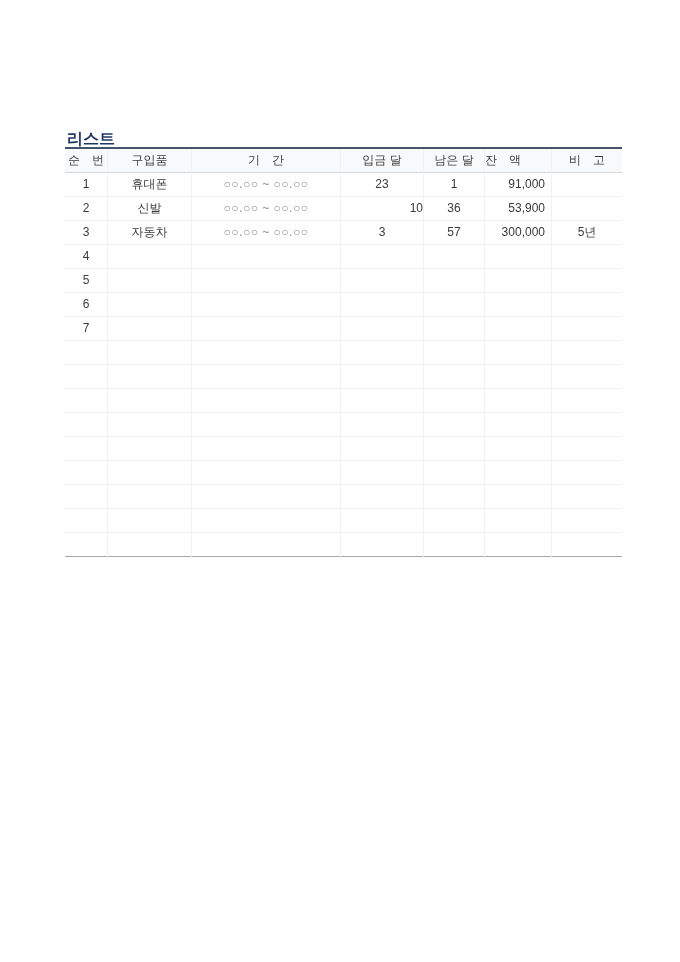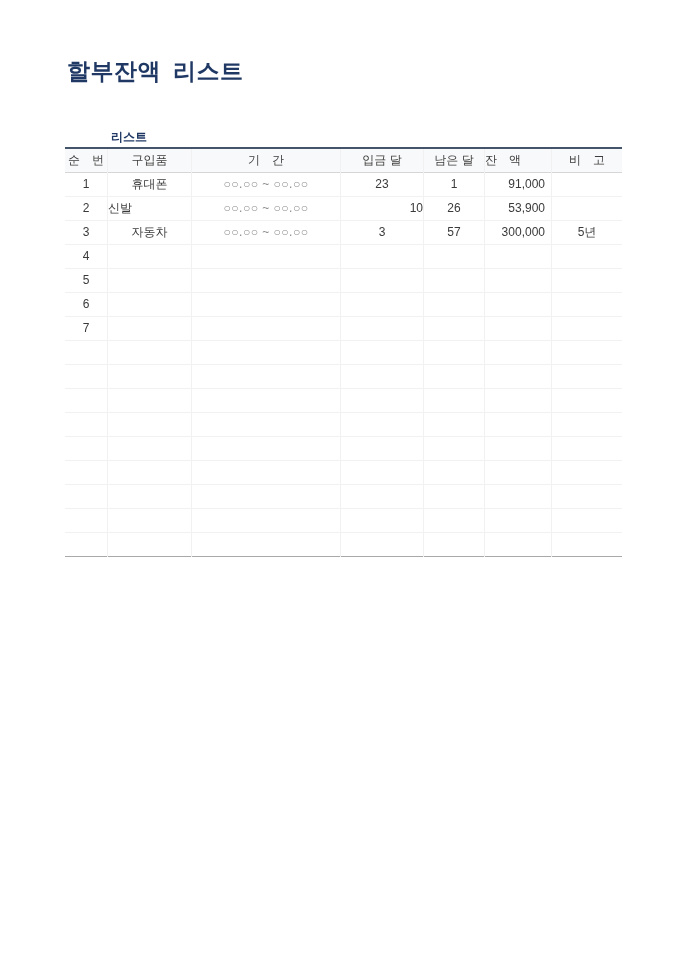--- a/index.html
+++ b/index.html
@@ -23,24 +23,23 @@
     font-size: 23px;
     line-height: 30px;
     font-weight: 700;
     color: var(--accent, #1f3864);
     letter-spacing: 0.5px;
   }
   .table-label {
     position: absolute;
     left: 67px;
     top: 129px;
-    font-size: 12px;
+    font-size: 16px;
     font-weight: 700;
     color: var(--accent, #1f3864);
-    margin-left: 44px;
   }
   table.list-table {
     position: absolute;
     left: 65px;
     top: 147px;
     width: 552px;
     border-collapse: collapse;
     table-layout: fixed;
     border-top: 2px solid var(--border-top, #44546a);
     border-bottom: 1px solid var(--border-bottom, #a9a9a9);
@@ -85,21 +84,20 @@
   table.list-table td.col-5,
   table.list-table th.col-5 {
     padding-right: 6px;
     box-sizing: border-box;
   }
 </style>
 </head>
 <body>
 
 <div class="page">
-  <h1 class="doc-title">할부잔액 리스트</h1>
 
   <div class="table-label">리스트</div>
 
   <table class="list-table">
     <thead>
       <tr id="header-row">
           <th class="col-0" style="width: 42px; text-align: center;">순 번</th>
           <th class="col-1" style="width: 83px; text-align: center;">구입품</th>
           <th class="col-2" style="width: 148px; text-align: center;">기 간</th>
           <th class="col-3" style="width: 82px; text-align: center;">입금 달</th>
@@ -113,24 +111,24 @@
           <td class="col-0" style="text-align: center;">1</td>
           <td class="col-1" style="text-align: center;">휴대폰</td>
           <td class="col-2" style="text-align: center;">○○.○○ ~ ○○.○○</td>
           <td class="col-3" style="text-align: center;">23</td>
           <td class="col-4" style="text-align: center;">1</td>
           <td class="col-5" style="text-align: right;">91,000</td>
           <td class="col-6" style="text-align: center;"></td>
         </tr>
         <tr>
           <td class="col-0" style="text-align: center;">2</td>
-          <td class="col-1" style="">신발</td>
+          <td class="col-1" style="text-align: center;">신발</td>
           <td class="col-2" style="text-align: center;">○○.○○ ~ ○○.○○</td>
           <td class="col-3" style="text-align: right;">10</td>
-          <td class="col-4" style="text-align: center;">26</td>
+          <td class="col-4" style="text-align: center;">36</td>
           <td class="col-5" style="text-align: right;">53,900</td>
           <td class="col-6" style="text-align: center;"></td>
         </tr>
         <tr>
           <td class="col-0" style="text-align: center;">3</td>
           <td class="col-1" style="text-align: center;">자동차</td>
           <td class="col-2" style="text-align: center;">○○.○○ ~ ○○.○○</td>
           <td class="col-3" style="text-align: center;">3</td>
           <td class="col-4" style="text-align: center;">57</td>
           <td class="col-5" style="text-align: right;">300,000</td>

